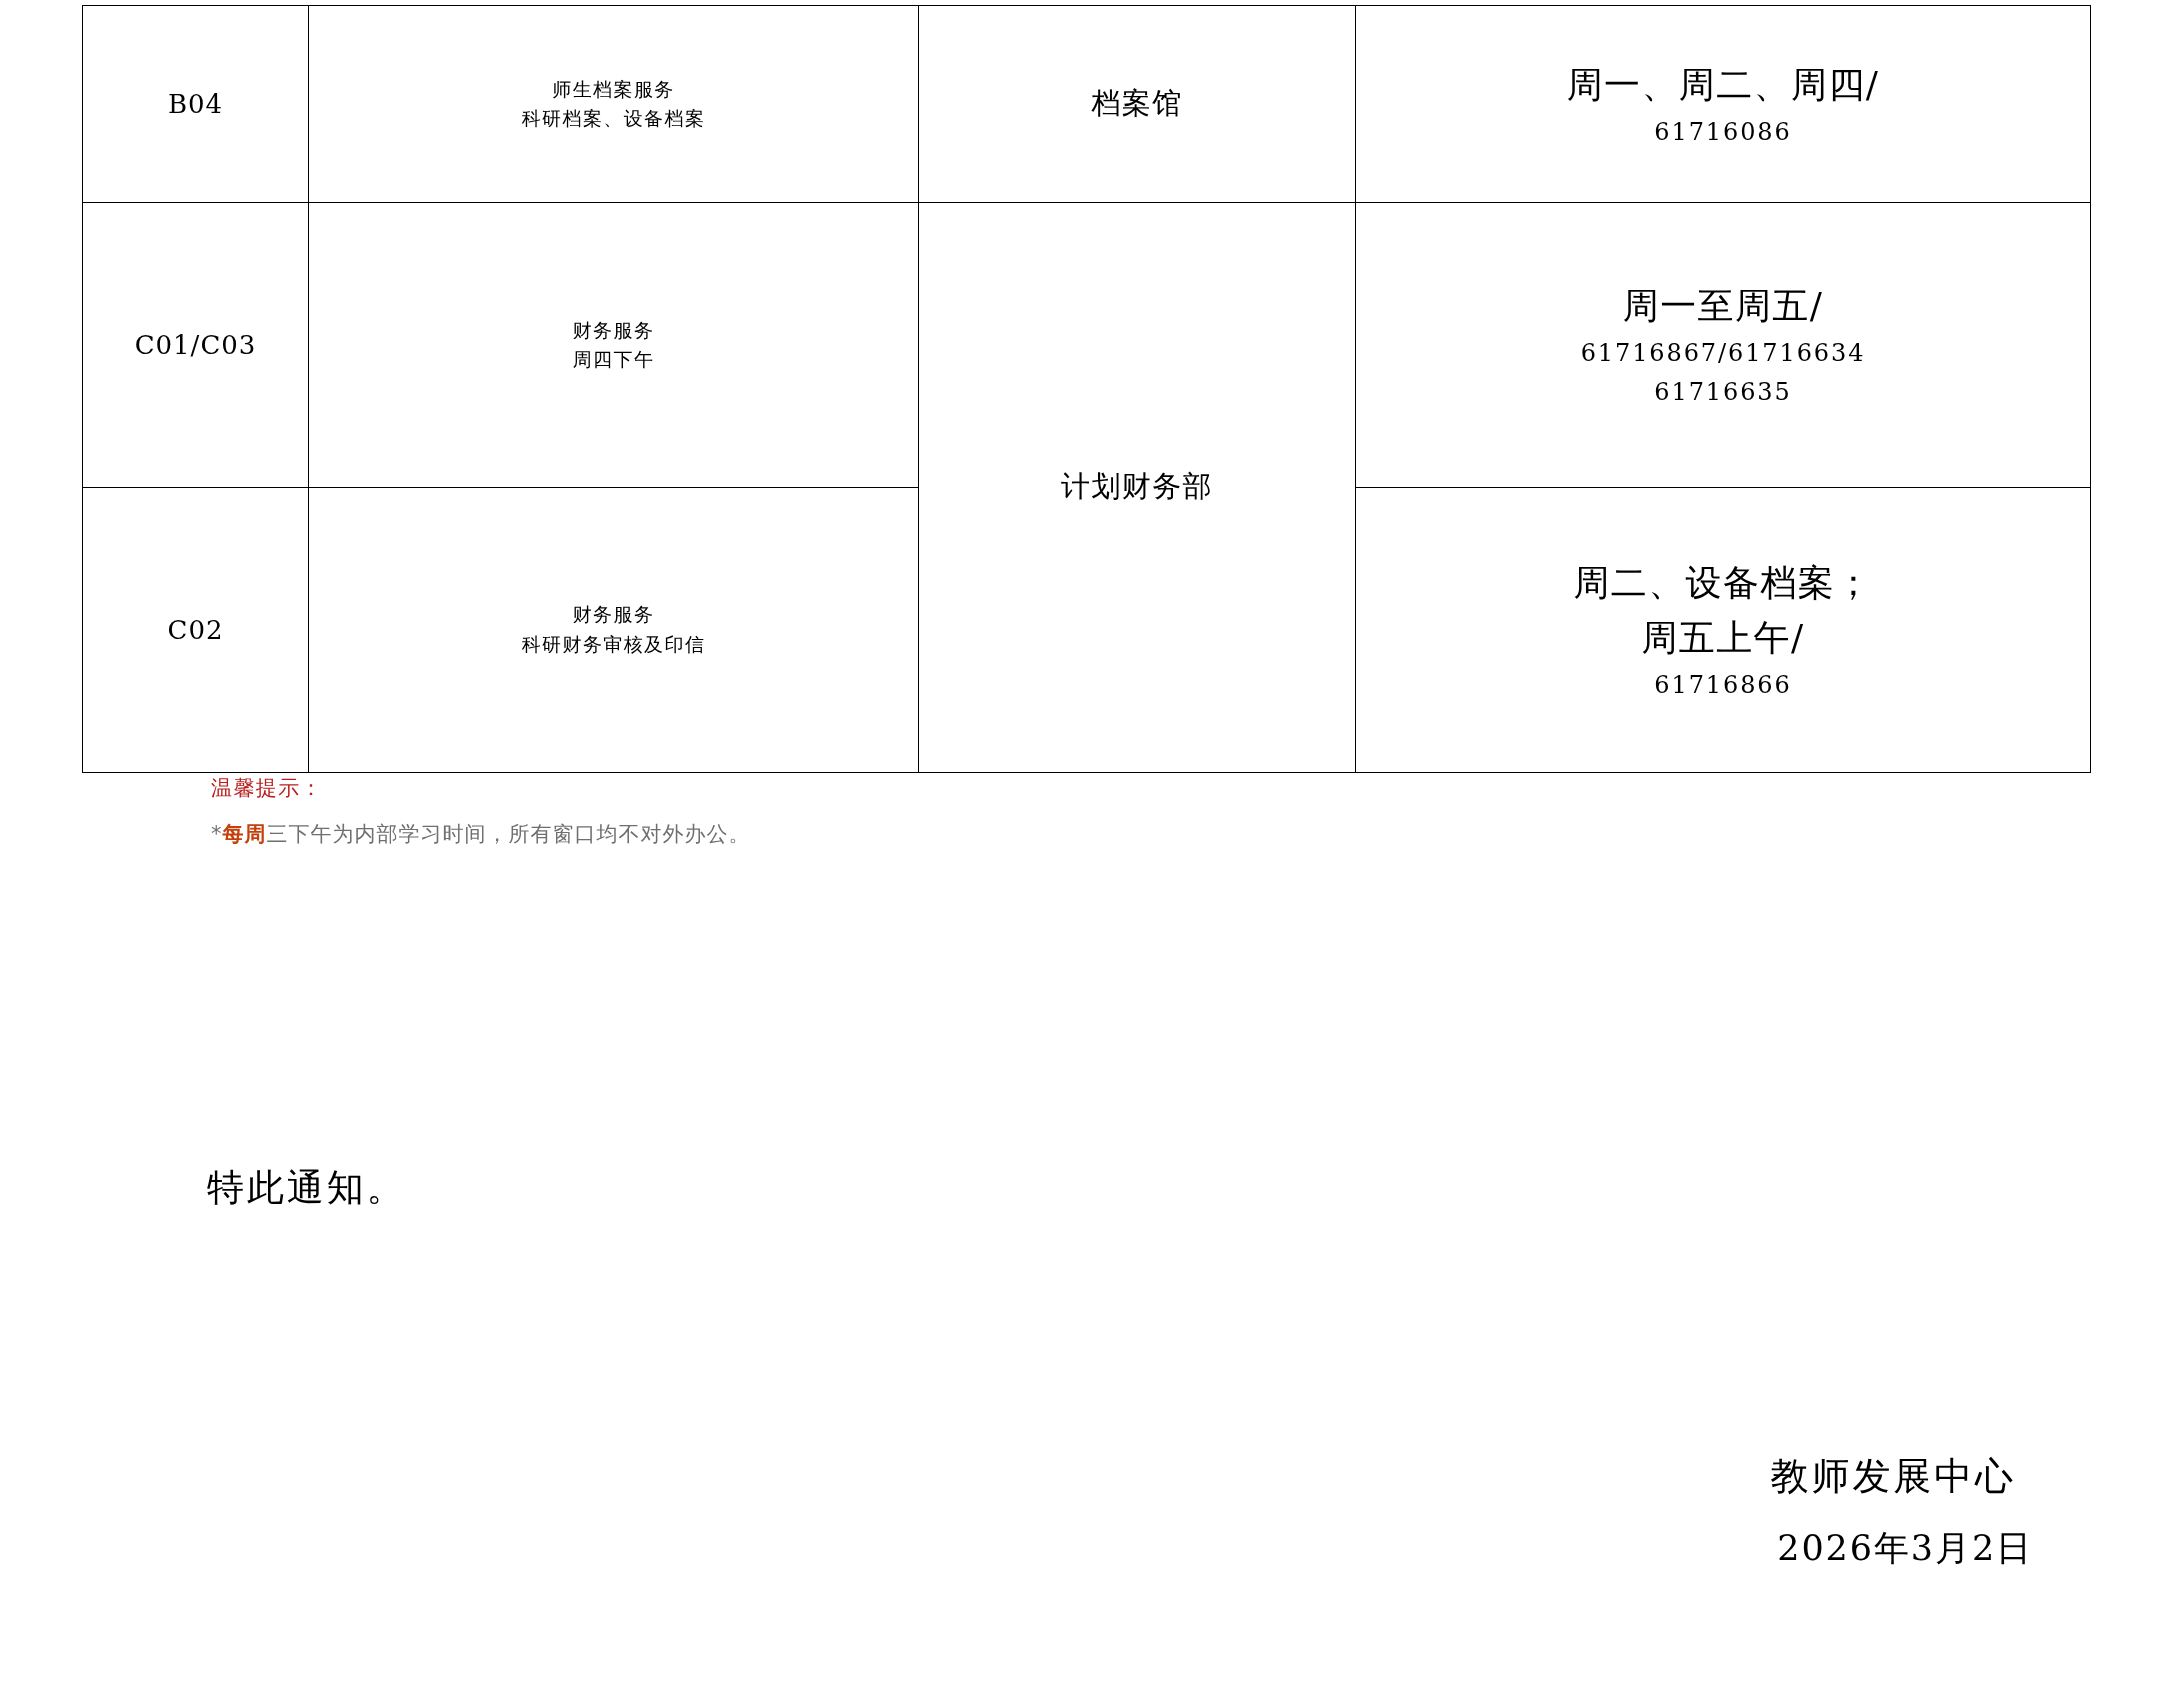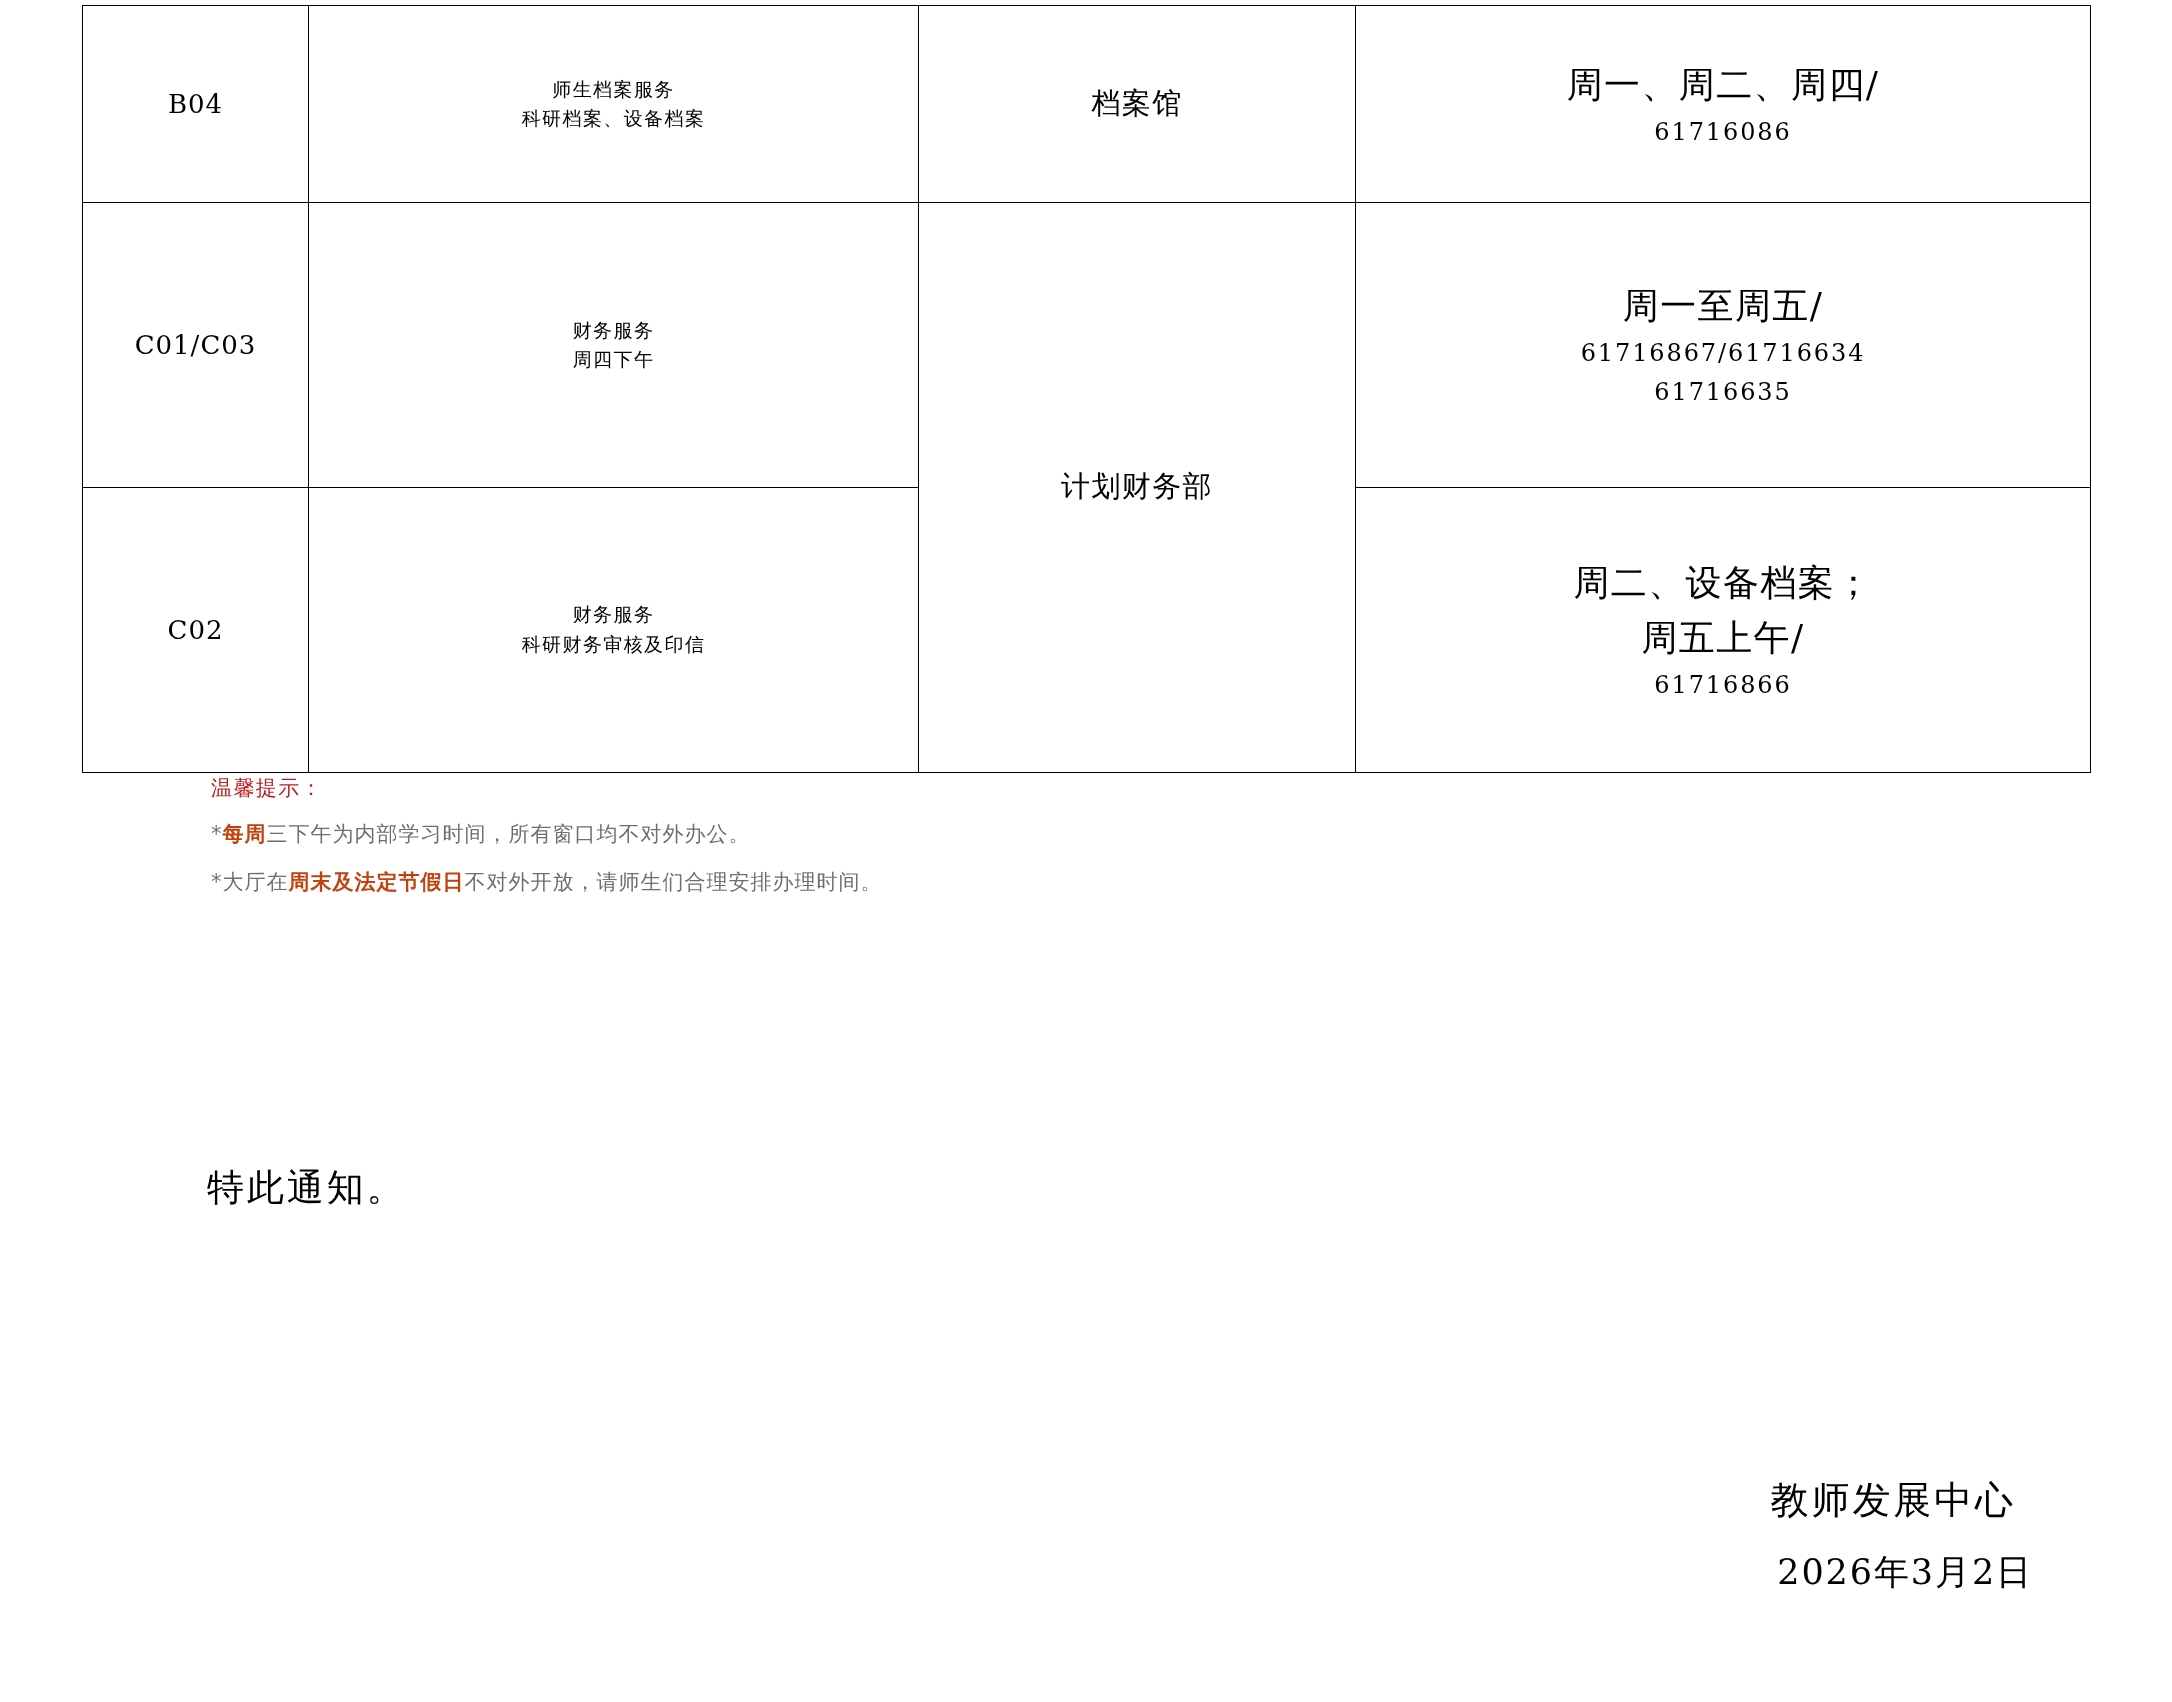--- a/index.html
+++ b/index.html
@@ -121,21 +121,20 @@
     position: absolute;
     right: 139px;
     top: 1451px;
     text-align: left;
   }
   .sign-org {
     font-size: 38px;
     letter-spacing: 2.9px;
     margin-bottom: 23px;
     white-space: nowrap;
-    margin-top: 24px;
   }
   .sign-date {
     font-size: 35px;
     letter-spacing: 1.9px;
     white-space: nowrap;
     text-align: left;
     padding-left: 6.7px;
   }
 </style>
 </head>
@@ -201,23 +200,20 @@
         </tr>
       </tbody>
     </table>
   </div>
 
   <div class="tips">
     <div class="tips-title">温馨提示：</div>
     <div class="tip-line">
       <span class="tip-star">*</span><span class="em">每周</span><span>三下午为内部学习时间，所有窗口均不对外办公。</span>
     </div>
-    <div class="tip-line">
-      <span class="tip-star">*</span><span>大厅在</span><span class="em">周末及法定节假日</span><span>不对外开放，请师生们合理安排办理时间。</span>
-    </div>
   </div>
 
   <div class="closing">特此通知。</div>
 
   <div class="signature">
     <div class="sign-org">教师发展中心</div>
     <div class="sign-date">2026年3月2日</div>
   </div>
 
 </div>

